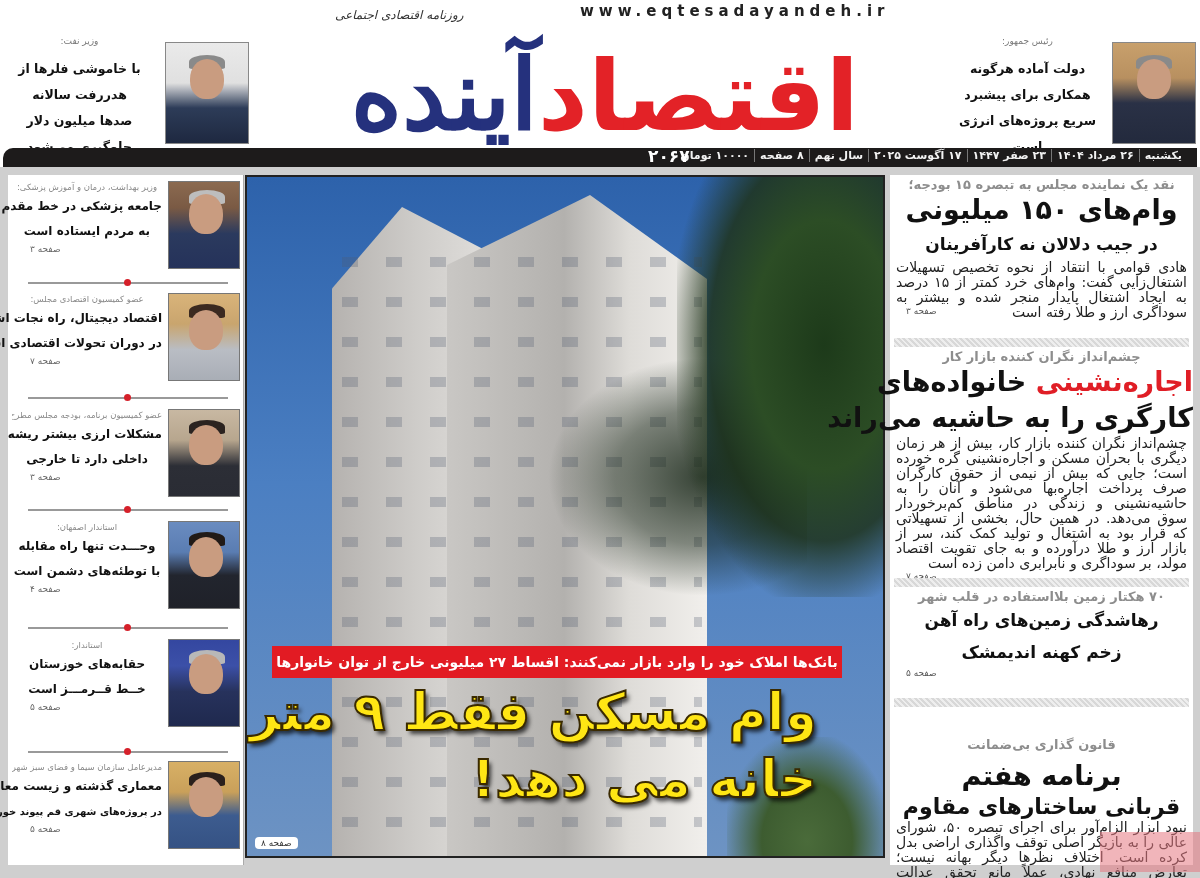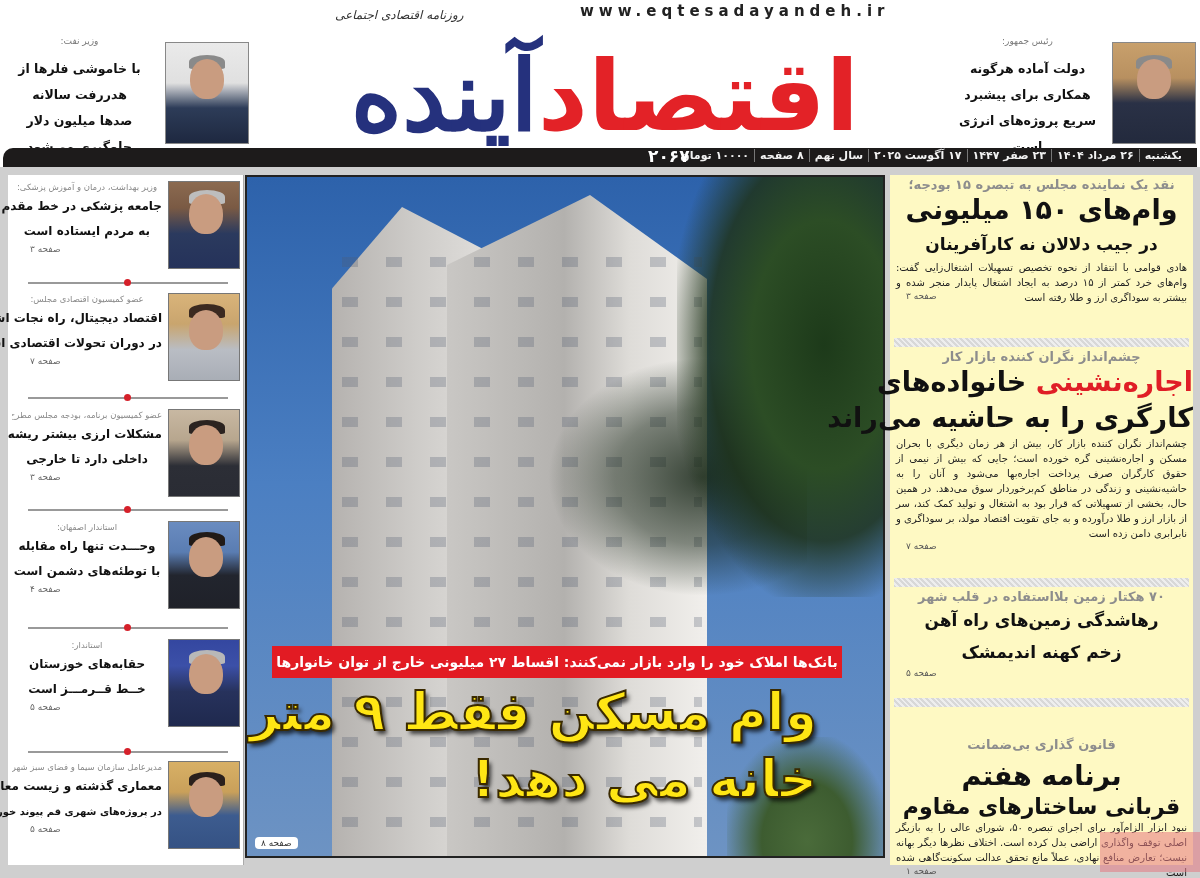--- a/index.html
+++ b/index.html
@@ -5,21 +5,21 @@
   * { box-sizing: border-box; margin: 0; padding: 0; }
   html, body { width: 1200px; height: 878px; overflow: hidden; background: #ffffff; }
   body { font-family: "DejaVu Sans", sans-serif; position: relative; direction: rtl; color: #1a1a1a; }
 
   
   .masthead { position: absolute; left: 0; top: 0; width: 1200px; height: 148px; background: #fff; }
   .site-url { position: absolute; left: 580px; top: 2px; direction: ltr; font-family: "DejaVu Sans", sans-serif; font-weight: bold; font-size: 15px; letter-spacing: 5px; color: #222; }
   .tagline { position: absolute; left: 335px; top: 8px; font-family: "DejaVu Serif", serif; font-style: italic; font-size: 12px; color: #333; }
   .logo { position: absolute; left: 305px; top: 28px; width: 600px; height: 118px; direction: rtl; display: flex; align-items: flex-end; justify-content: center; }
   .logo-red { font-family: "DejaVu Sans", sans-serif; font-weight: bold; font-size: 98px; line-height: 100px; color: #e32227; letter-spacing: -2px; }
-  .logo-blue { font-family: Liberation Sans, sans-serif; font-weight: bold; font-size: 98px; line-height: 100px; color: #25317d; letter-spacing: -2px; }
+  .logo-blue { font-family: Liberation Serif, serif; font-weight: bold; font-size: 98px; line-height: 100px; color: #25317d; letter-spacing: -2px; }
 
   .mast-story { position: absolute; top: 36px; text-align: center; }
   .mast-story .kicker { font-size: 9px; color: #777; margin-bottom: 10px; }
   .mast-story .line { font-weight: bold; font-size: 12.5px; line-height: 26px; color: #111; }
   .mast-story .page { font-size: 10px; color: #555; }
   .mast-left { left: 2px; width: 155px; }
   .mast-right { left: 945px; width: 165px; }
   .mast-left .page { text-align: left; padding-left: 10px; }
   .mast-photo { position: absolute; top: 42px; width: 84px; height: 102px; border: 1px solid #888; overflow: hidden; }
   .mast-photo.left { left: 165px; background: linear-gradient(180deg,#eaeaea 0%,#e0e0e0 40%,#2d3c58 65%,#1e2840 100%); }
@@ -57,28 +57,28 @@
   .tree { position: absolute; left: 430px; top: 0; width: 210px; height: 420px; background: radial-gradient(ellipse at 70% 40%, #1d3a1a 0%, #2c4d25 35%, rgba(30,50,25,0.85) 55%, rgba(30,50,25,0) 75%); }
   .tree2 { position: absolute; left: 300px; top: 180px; width: 260px; height: 240px; background: radial-gradient(ellipse at 60% 50%, rgba(20,35,20,0.85) 0%, rgba(20,35,20,0.5) 40%, rgba(20,35,20,0) 70%); }
   .bushes { position: absolute; left: 480px; top: 560px; width: 160px; height: 130px; background: radial-gradient(ellipse at 50% 80%, #4a6b3a 0%, #3d5c30 40%, rgba(60,90,45,0) 75%); }
   .red-banner { position: absolute; left: 25px; top: 469px; width: 570px; height: 32px; background: #e21b23; color: #fff; font-weight: bold; font-size: 14px; line-height: 32px; text-align: center; white-space: nowrap; }
   .yellow-hl { position: absolute; left: 50px; width: 520px; text-align: center; font-weight: bold; font-size: 52px; color: #ffe614; -webkit-text-stroke: 2px #3a2a00; text-shadow: 3px 4px 4px rgba(0,0,0,0.7); white-space: nowrap; }
   .yellow-hl.l1 { top: 505px; }
   .yellow-hl.l2 { top: 572px; text-align: right; }
   .photo-page { position: absolute; left: 8px; top: 660px; background: #fff; border-radius: 4px; font-size: 9px; padding: 1px 6px; color: #333; }
 
   
-  .right-col { position: absolute; left: 890px; top: 8px; width: 303px; height: 690px; background: #fef9c3; }
+  .right-col { position: absolute; left: 890px; top: 8px; width: 303px; height: 690px; background: #ffffff; }
   .rstory { position: absolute; left: 0; width: 303px; text-align: center; }
   .rstory .kicker { font-weight: bold; font-size: 13px; color: #8d8d8d; }
   .rstory .hl { font-weight: bold; font-size: 27px; line-height: 36px; color: #111; white-space: nowrap; }
   .rstory .hl.md { font-size: 17px; line-height: 32px; }
   .rstory .hl.sm { font-size: 22px; line-height: 26px; }
   .rstory .hl .red { color: #e01e26; }
-  .rstory .body { font-size: 10px; line-height: 15px; color: #222; text-align: justify; padding: 0 6px; }
+  .rstory .body { font-size: 14px; line-height: 15px; color: #222; text-align: justify; padding: 0 6px; }
   .rstory .page { font-size: 9px; color: #555; text-align: left; padding-left: 16px; }
   .rsep { position: absolute; left: 4px; width: 295px; height: 9px; background: repeating-linear-gradient(45deg,#d8d8d8 0 2px,#eeeeee 2px 4px); }
 
   .watermark { position: absolute; left: 1100px; top: 832px; width: 100px; height: 40px; background: rgba(230,120,130,0.55); }
 </style>
 </head>
 <body>
 
 <header class="masthead">
   <div class="site-url">www.eqtesadayandeh.ir</div>

